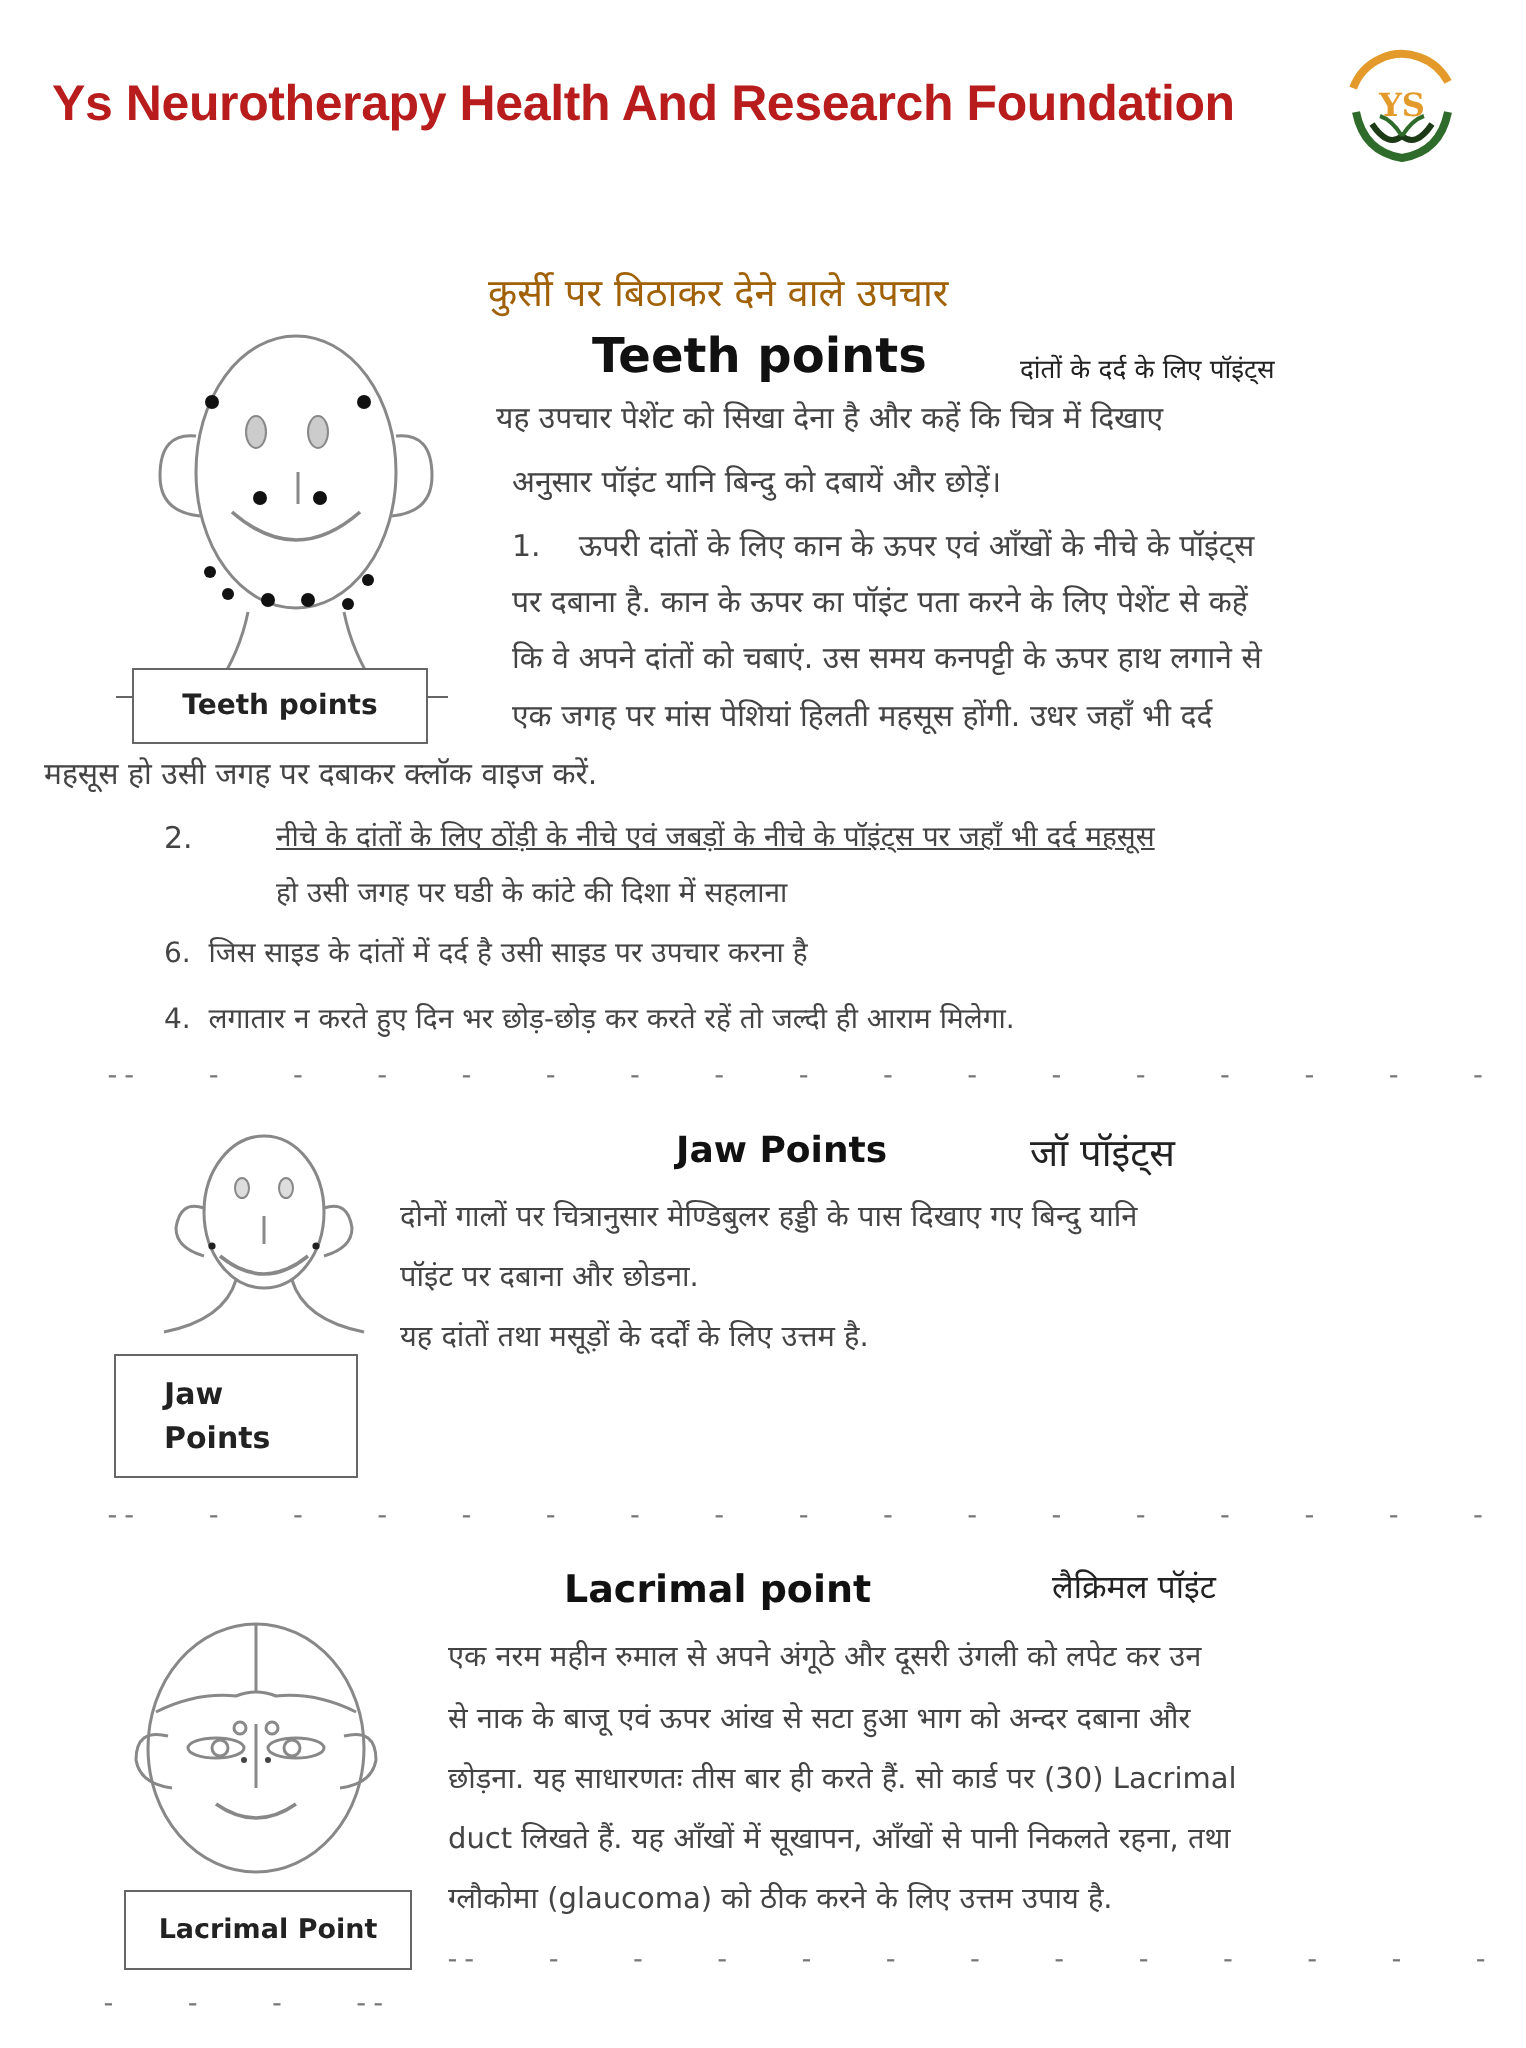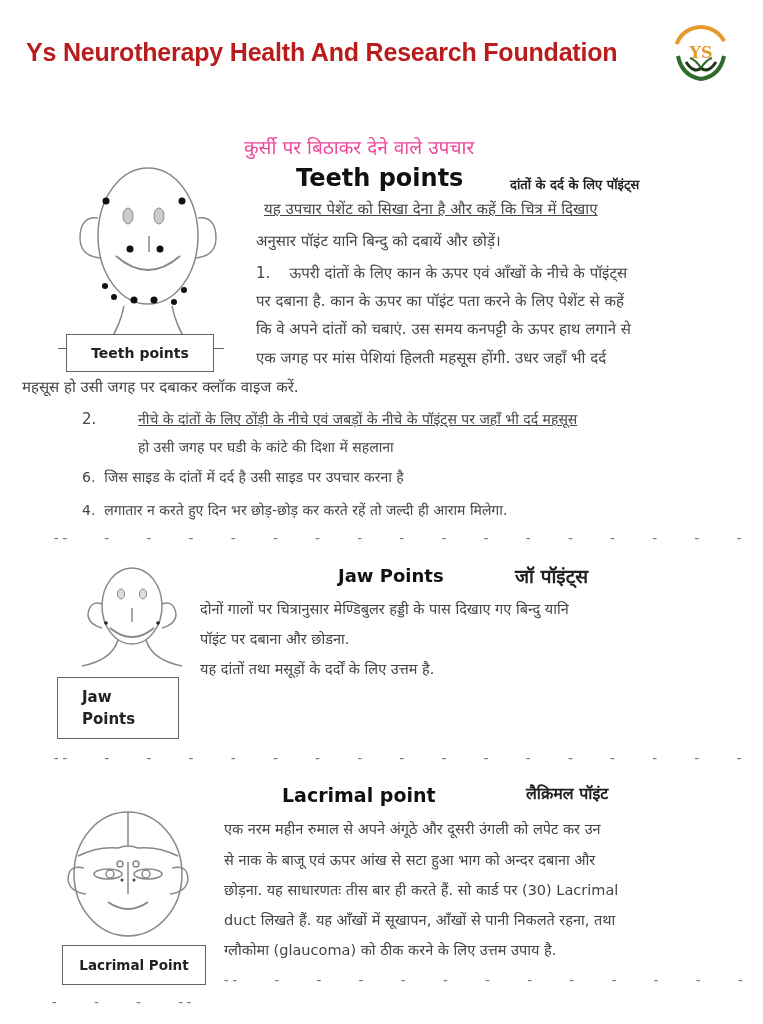--- a/index.html
+++ b/index.html
@@ -3,23 +3,23 @@
 <meta charset="utf-8">
 <style>
   html, body { margin:0; padding:0; background:#ffffff; }
   body { width:763px; height:1024px; position:relative; overflow:hidden;
          font-family:"DejaVu Sans", sans-serif; color:#333; }
   .abs { position:absolute; }
   .title { left:26px; top:38px; font-family:"Liberation Sans", sans-serif; font-weight:bold;
            font-size:25px; color:#b91c1c; letter-spacing:-0.2px; white-space:nowrap; }
   .logo { left:672px; top:24px; width:58px; height:58px; }
   .hi { font-size:15px; color:#444; line-height:27.5px; white-space:nowrap; }
-  .sub { left:244px; top:134px; font-size:19px; color:#ec4899; }
+  .sub { left:244px; top:134px; font-size:19px; color:#a16207; }
   .h-en { font-family:"DejaVu Sans", sans-serif; font-weight:bold; color:#111; }
-  .h-hi { font-weight:bold; color:#222; }
+  .h-hi { font-weight:normal; color:#222; }
   .lbl { border:1.5px solid #666; background:#fff; font-family:"DejaVu Sans", sans-serif;
          font-weight:bold; color:#222; font-size:14px; display:flex; align-items:center; }
   .dots { font-family:"DejaVu Sans Mono", monospace; color:#777; font-size:14px; white-space:pre; letter-spacing:0; }
 </style>
 </head>
 <body>
 
 <div class="abs title">Ys Neurotherapy Health And Research Foundation</div>
 <div class="abs logo">
   <svg width="58" height="58" viewBox="0 0 58 58">
@@ -60,21 +60,21 @@
         <circle cx="96" cy="142" r="3.5"></circle>
       <circle cx="116" cy="144" r="3"></circle>
         <circle cx="126" cy="132" r="3"></circle>
     </g>
   </svg>
 </div>
 <div class="abs" style="left:58px; top:348px; width:8px; border-top:1.5px solid #666;"></div>
 <div class="abs" style="left:212px; top:348px; width:12px; border-top:1.5px solid #666;"></div>
 <div class="abs lbl" style="left:66px; top:334px; width:146px; height:36px; justify-content:center;">Teeth points</div>
 
-<div class="abs hi" style="left:264px; top:196px;text-decoration:underline;">यह उपचार पेशेंट को सिखा देना है और कहें कि चित्र में दिखाए</div>
+<div class="abs hi" style="left:248px; top:196px;">यह उपचार पेशेंट को सिखा देना है और कहें कि चित्र में दिखाए</div>
 <div class="abs hi" style="left:256px; top:228px;">अनुसार पॉइंट यानि बिन्दु को दबायें और छोड़ें।</div>
 <div class="abs hi" style="left:256px; top:260px; white-space:pre;">1.    ऊपरी दांतों के लिए कान के ऊपर एवं आँखों के नीचे के पॉइंट्स</div>
 <div class="abs hi" style="left:256px; top:288px;">पर दबाना है. कान के ऊपर का पॉइंट पता करने के लिए पेशेंट से कहें</div>
 <div class="abs hi" style="left:256px; top:316px;">कि वे अपने दांतों को चबाएं. उस समय कनपट्टी के ऊपर हाथ लगाने से</div>
 <div class="abs hi" style="left:256px; top:345px;">एक जगह पर मांस पेशियां हिलती महसूस होंगी. उधर जहाँ भी दर्द</div>
 <div class="abs hi" style="left:22px; top:374px;">महसूस हो उसी जगह पर दबाकर क्लॉक वाइज करें.</div>
 
 <div class="abs hi" style="left:82px; top:406px;">2.</div>
 <div class="abs hi" style="left:138px; top:406px; font-size:14px;text-decoration:underline;">नीचे के दांतों के लिए ठोंड़ी के नीचे एवं जबड़ों के नीचे के पॉइंट्स पर जहाँ भी दर्द महसूस</div>
 <div class="abs hi" style="left:138px; top:434px; font-size:14px;">हो उसी जगह पर घडी के कांटे की दिशा में सहलाना</div>

